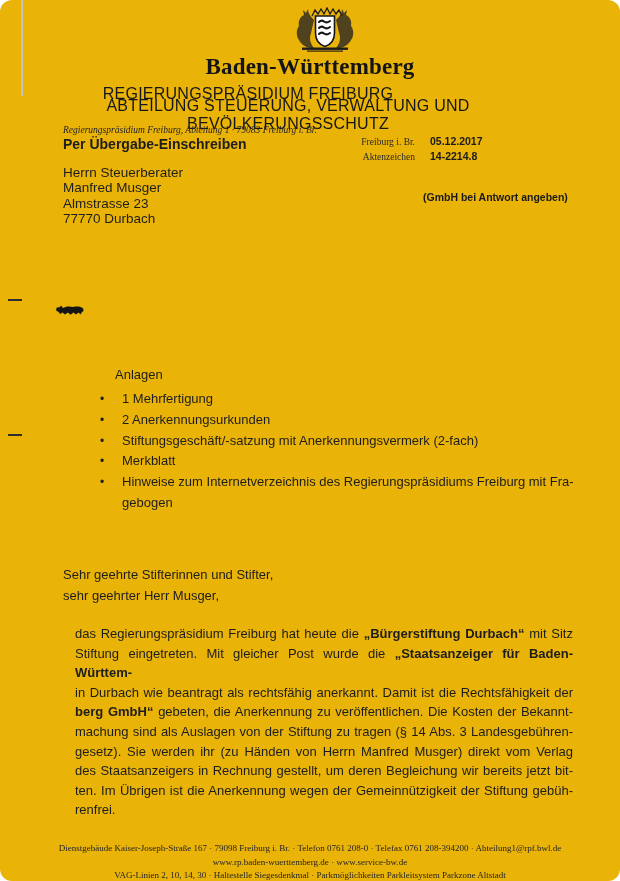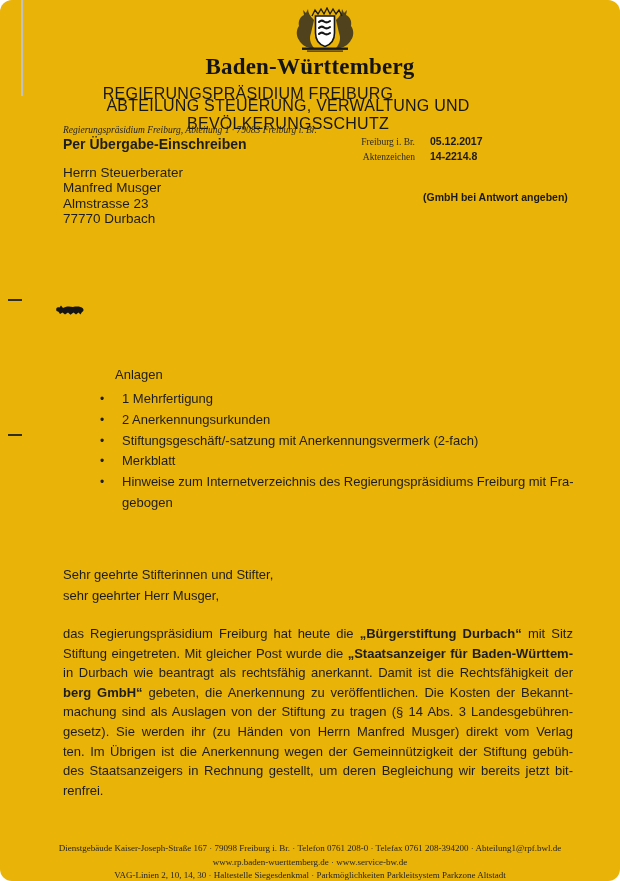--- a/index.html
+++ b/index.html
@@ -48,21 +48,21 @@
   .subject{position:absolute;left:88px;top:303px;font-size:13px;line-height:23px;}
   .subject b{font-weight:bold;}
   
   .attach-title{position:absolute;left:75px;top:367px;font-size:13px;margin-left:40px;}
   .attach-list{position:absolute;left:100px;top:389px;font-size:13px;line-height:20.8px;}
   .attach-item{display:flex;}
   .attach-item .dot{width:22px;font-size:12px;}
   
   .salutation{position:absolute;left:63px;top:565px;font-size:13px;line-height:20.5px;}
   .body-text{position:absolute;left:63px;top:624px;width:510px;font-size:13px;line-height:19.6px;}
-  .bline{text-align:justify;text-align-last:justify;white-space:normal;}
+  .bline{text-align:justify;text-align-last:justify;white-space:normal;margin-left:12px;}
   .bline.last{text-align-last:left;}
   .bline b{font-weight:bold;}
   
   .letter-footer{
     position:absolute;left:15px;top:842px;width:590px;text-align:center;
     font-family:"Liberation Serif",serif;font-size:9px;line-height:13.6px;color:#242424;
   }
 </style>
 </head>
 <body>
@@ -154,22 +154,22 @@
       <div>Sehr geehrte Stifterinnen und Stifter,</div>
       <div>sehr geehrter Herr Musger,</div>
     </div>
   <div class="body-text" id="body-text">
       <div class="bline"><span>das Regierungspräsidium Freiburg hat heute die </span><b>„Bürgerstiftung Durbach“</b><span> mit Sitz</span></div>
       <div class="bline"><span>Stiftung eingetreten. Mit gleicher Post wurde die </span><b>„Staatsanzeiger für Baden-Württem-</b></div>
       <div class="bline"><span>in Durbach wie beantragt als rechtsfähig anerkannt. Damit ist die Rechtsfähigkeit der</span></div>
       <div class="bline"><b>berg GmbH“</b><span> gebeten, die Anerkennung zu veröffentlichen. Die Kosten der Bekannt-</span></div>
       <div class="bline"><span>machung sind als Auslagen von der Stiftung zu tragen (§ 14 Abs. 3 Landesgebühren-</span></div>
       <div class="bline"><span>gesetz). Sie werden ihr (zu Händen von Herrn Manfred Musger) direkt vom Verlag</span></div>
+      <div class="bline"><span>des Staatsanzeigers in Rechnung gestellt, um deren Begleichung wir bereits jetzt bit-</span></div>
       <div class="bline"><span>ten. Im Übrigen ist die Anerkennung wegen der Gemeinnützigkeit der Stiftung gebüh-</span></div>
-      <div class="bline"><span>des Staatsanzeigers in Rechnung gestellt, um deren Begleichung wir bereits jetzt bit-</span></div>
       <div class="bline last"><span>renfrei.</span></div>
     </div>
 
   <div class="letter-footer" id="letter-footer">
       <div>Dienstgebäude Kaiser-Joseph-Straße 167 · 79098 Freiburg i. Br. · Telefon 0761 208-0 · Telefax 0761 208-394200 · Abteilung1@rpf.bwl.de</div>
       <div>www.rp.baden-wuerttemberg.de · www.service-bw.de</div>
       <div>VAG-Linien 2, 10, 14, 30 · Haltestelle Siegesdenkmal · Parkmöglichkeiten Parkleitsystem Parkzone Altstadt</div>
     </div>
 
 </div>

